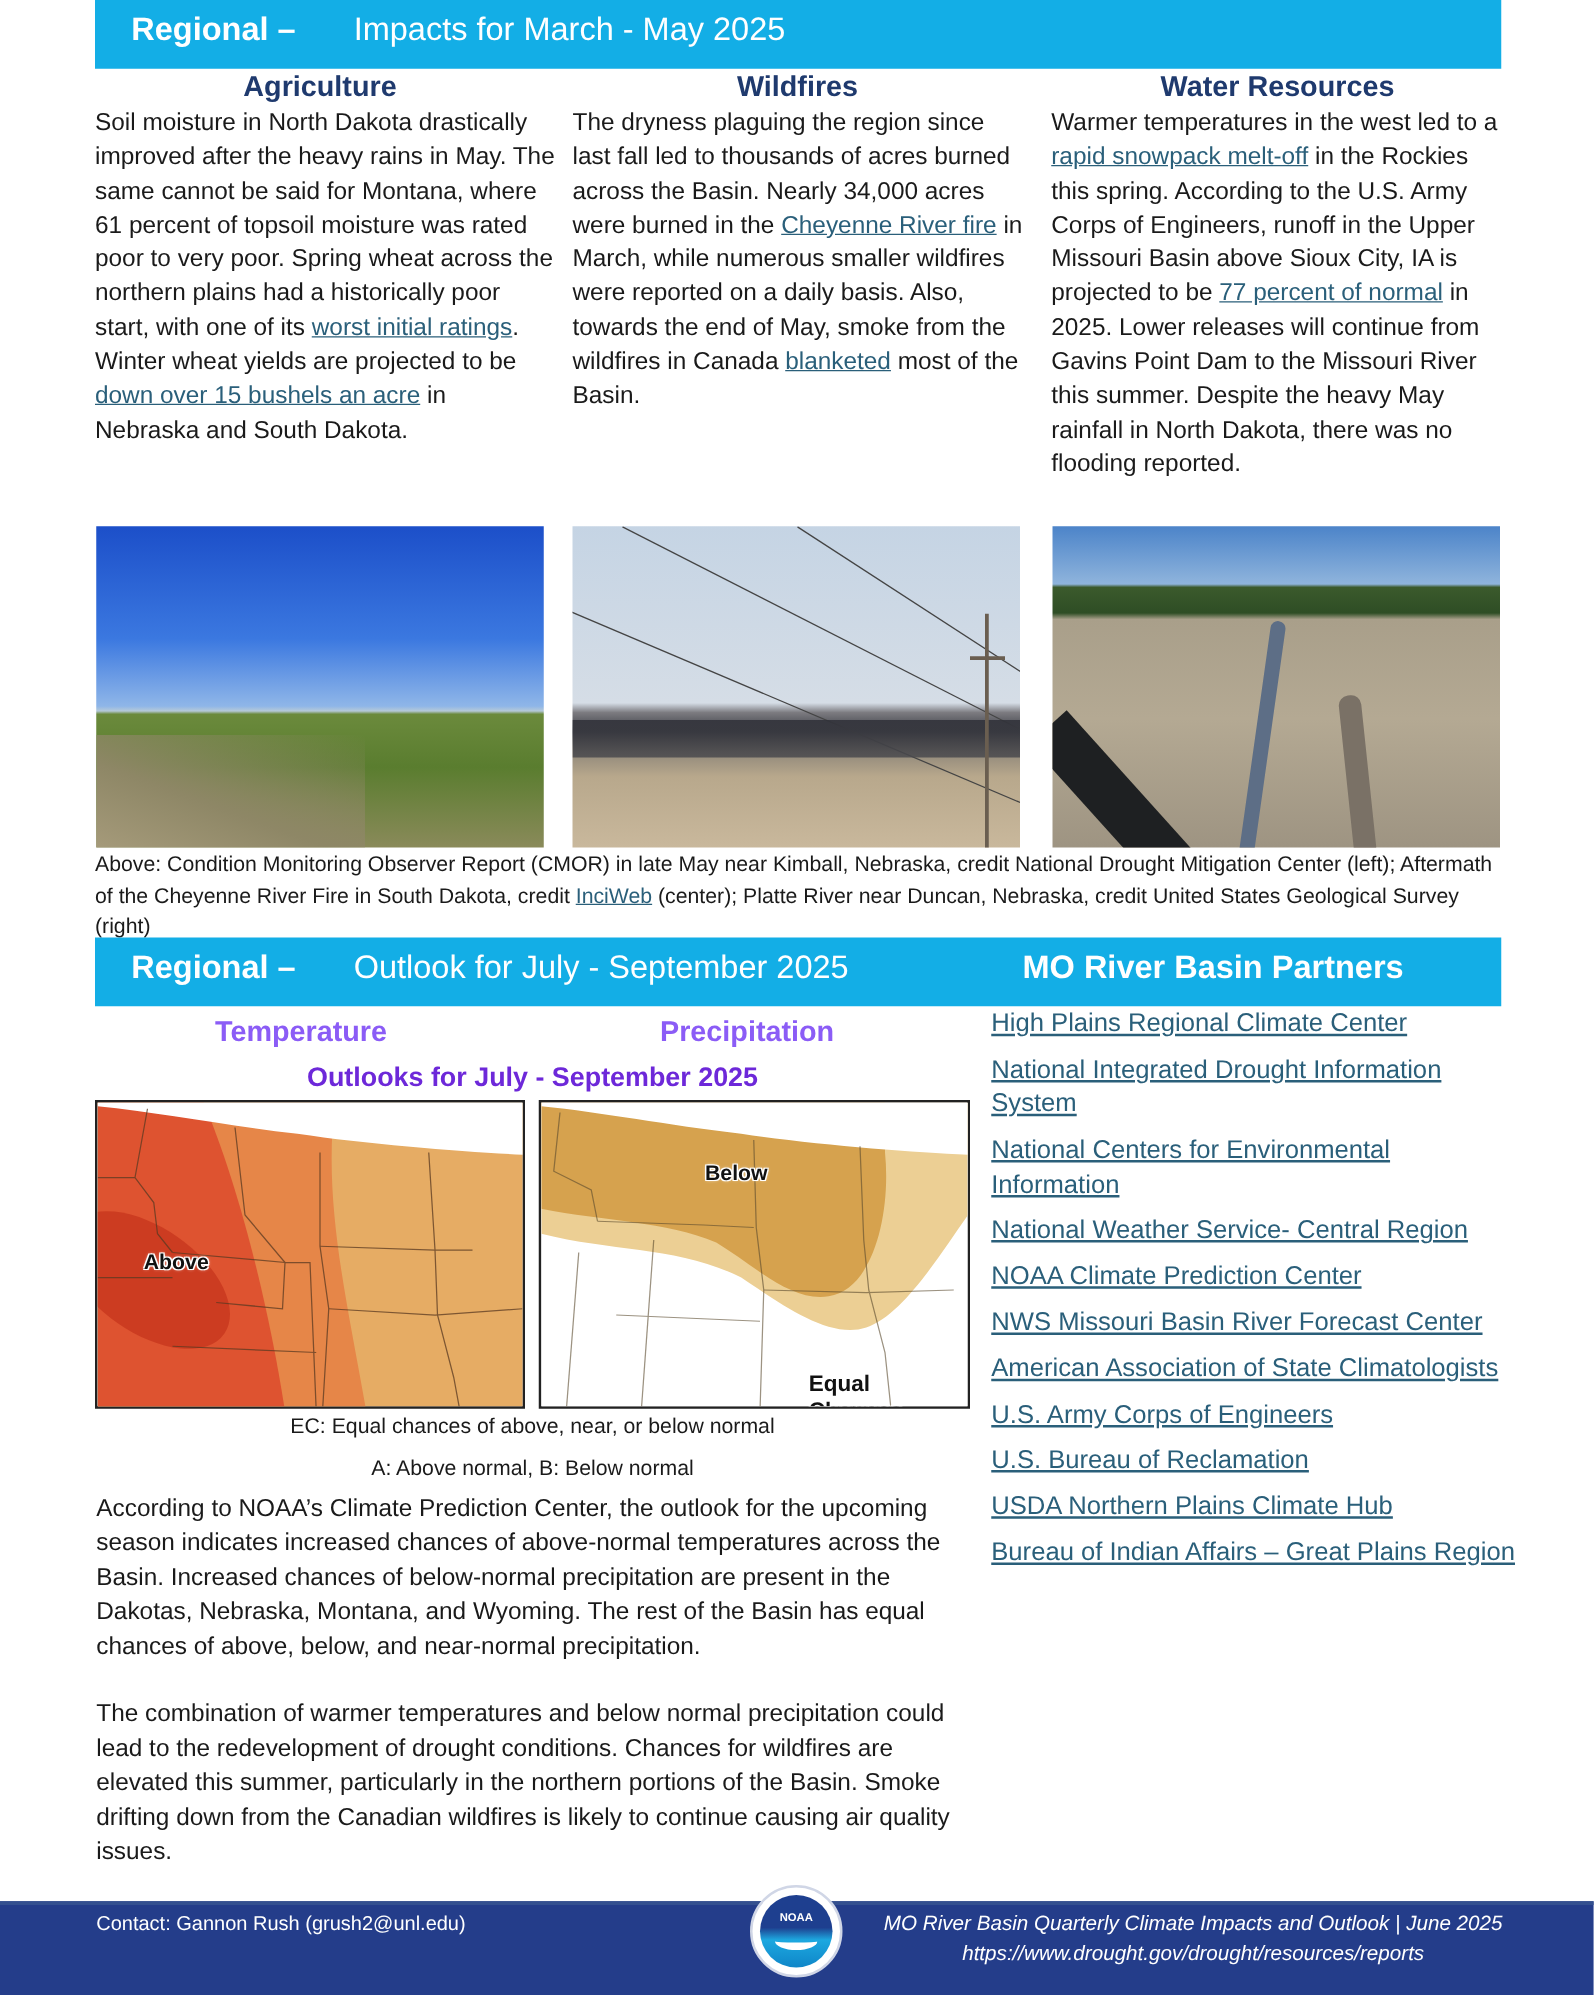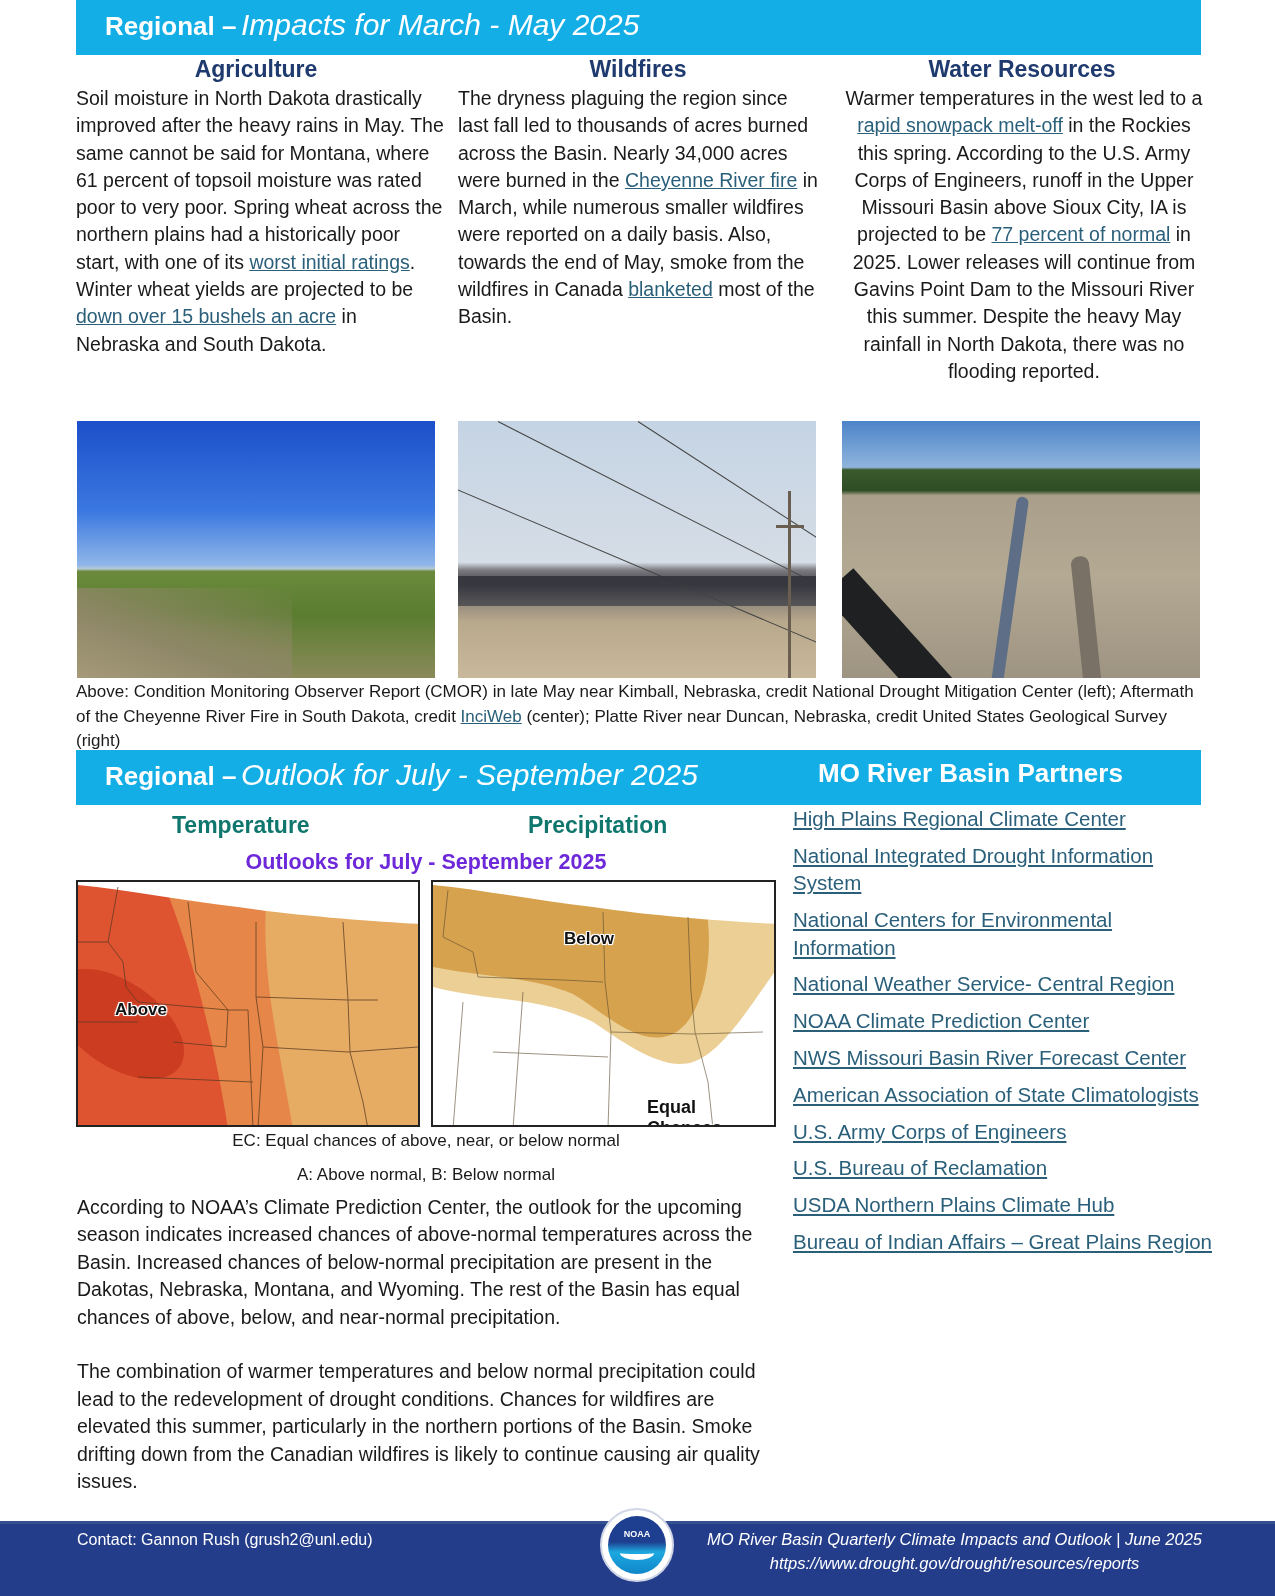--- a/index.html
+++ b/index.html
@@ -1,21 +1,21 @@
 <!DOCTYPE html>
 <html><head>
 <meta charset="utf-8">
 <style>
   * { box-sizing: border-box; margin: 0; padding: 0; }
   html, body { width: 1275px; height: 1596px; background: #ffffff; overflow: hidden; }
   body { position: relative; font-family: "Liberation Sans", "DejaVu Sans", sans-serif; color: #1a1a1a; }
 
   .banner { position: absolute; background: #13aee6; color: #fff; }
   .banner .b-bold { font-weight: bold; font-size: 26px; }
-  .banner .b-ital { font-style: italic; font-size: 30px; font-weight: normal; }
+  .banner .b-ital { font-size: 26px; font-weight: normal; margin-left: 42px; }
 
   #banner-top { left: 76px; top: 0; width: 1125px; height: 55px; padding: 8px 0 0 29px; }
   #banner-mid { left: 76px; top: 750px; width: 1125px; height: 55px; padding: 8px 12px 0 29px; }
   #banner-mid .partners-title { position: absolute; left: 742px; top: 8px; font-weight: bold; font-size: 26px; }
 
   .col-head { position: absolute; font-weight: bold; font-size: 23px; color: #1f3a6e; text-align: center; }
 
   .col-text { position: absolute; font-size: 19.5px; line-height: 27.3px; color: #1a1a1a; }
   a.lnk { color: #2a5f7a; text-decoration: underline; }
 
@@ -32,21 +32,21 @@
   #photo-fire .wire3 { position:absolute; left: 180px; top: 0px; width: 220px; height: 1px; background:#444; transform: rotate(33deg); transform-origin: left; }
   #photo-fire .burn { position:absolute; left:0; top: 155px; width:100%; height: 30px; background: linear-gradient(180deg,#2f3038,#4a4a4e); opacity: .85; }
   #photo-river { left: 842px; top: 421px; width: 358px; height: 257px;
     background: linear-gradient(180deg, #4c84c9 0%, #8fb4dc 18%, #3b5a2c 19%, #2e4d25 27%, #a99f8a 29%, #b4a993 60%, #9e9482 100%); }
   #photo-river .channel { position:absolute; left: 162px; top: 75px; width: 12px; height: 190px; background: #5d6e86; transform: rotate(8deg); border-radius: 6px; }
   #photo-river .channel2 { position:absolute; left: 235px; top: 135px; width: 18px; height: 130px; background: #7a7166; transform: rotate(-6deg); border-radius: 8px; }
   #photo-river .rail { position:absolute; left: -30px; top: 200px; width: 160px; height: 40px; background: #1e2022; transform: rotate(48deg); }
 
   .caption { position: absolute; left: 76px; top: 680px; width: 1130px; font-size: 17px; line-height: 24.5px; color: #1a1a1a; }
 
-  .sub-head { position: absolute; font-weight: bold; font-size: 23px; color: #0f766e; }
+  .sub-head { position: absolute; font-weight: bold; font-size: 23px; color: #8b5cf6; }
 
   .map-title { position: absolute; left: 76px; top: 850px; width: 700px; text-align: center; font-weight: bold; font-size: 21.5px; color: #6d28d9; }
 
   .map { position: absolute; border: 2px solid #222; overflow: hidden; background: #fff; }
   #map-temp { left: 76px; top: 880px; width: 344px; height: 247px; }
   #map-precip { left: 431px; top: 880px; width: 345px; height: 247px; }
   .map svg { position: absolute; left: 0; top: 0; }
   .map-label { position: absolute; font-weight: bold; font-size: 17px; color: #111;
     text-shadow: -1px -1px 0 #fff, 1px -1px 0 #fff, -1px 1px 0 #fff, 1px 1px 0 #fff, 0 0 3px #fff; padding-left: 28px; }
 
@@ -79,21 +79,21 @@
 <div class="col-head" style="left:842px; top:56px; width:360px;">Water Resources</div>
 
 <div class="col-text" style="left:76px; top:85px; width:368px;">
   <span>Soil moisture in North Dakota drastically improved after the heavy rains in May. The same cannot be said for Montana, where 61 percent of topsoil moisture was rated poor to very poor. Spring wheat across the northern plains had a historically poor start, with one of its </span><a class="lnk" href="#">worst initial ratings</a><span>. Winter wheat yields are projected to be </span><a class="lnk" href="#">down over 15 bushels an acre</a><span> in Nebraska and South Dakota.</span>
 </div>
 
 <div class="col-text" style="left:458px; top:85px; width:360px;">
   <span>The dryness plaguing the region since last fall led to thousands of acres burned across the Basin. Nearly 34,000 acres were burned in the </span><a class="lnk" href="#">Cheyenne River fire</a><span> in March, while numerous smaller wildfires were reported on a daily basis. Also, towards the end of May, smoke from the wildfires in Canada </span><a class="lnk" href="#">blanketed</a><span> most of the Basin.</span>
 </div>
 
-<div class="col-text" style="left:841px; top:85px; width:366px;text-align:center;">
+<div class="col-text" style="left:841px; top:85px; width:366px;">
   <span>Warmer temperatures in the west led to a </span><a class="lnk" href="#">rapid snowpack melt-off</a><span> in the Rockies this spring. According to the U.S. Army Corps of Engineers, runoff in the Upper Missouri Basin above Sioux City, IA is projected to be </span><a class="lnk" href="#">77 percent of normal</a><span> in 2025. Lower releases will continue from Gavins Point Dam to the Missouri River this summer. Despite the heavy May rainfall in North Dakota, there was no flooding reported.</span>
 </div>
 
 <div id="photo-ag" class="photo" title="Green wheat field under blue sky near Kimball, Nebraska">
   <div class="dirt"></div>
 </div>
 <div id="photo-fire" class="photo" title="Burned hills after the Cheyenne River Fire with power lines">
   <div class="wire1"></div>
   <div class="wire2"></div>
   <div class="wire3"></div>

